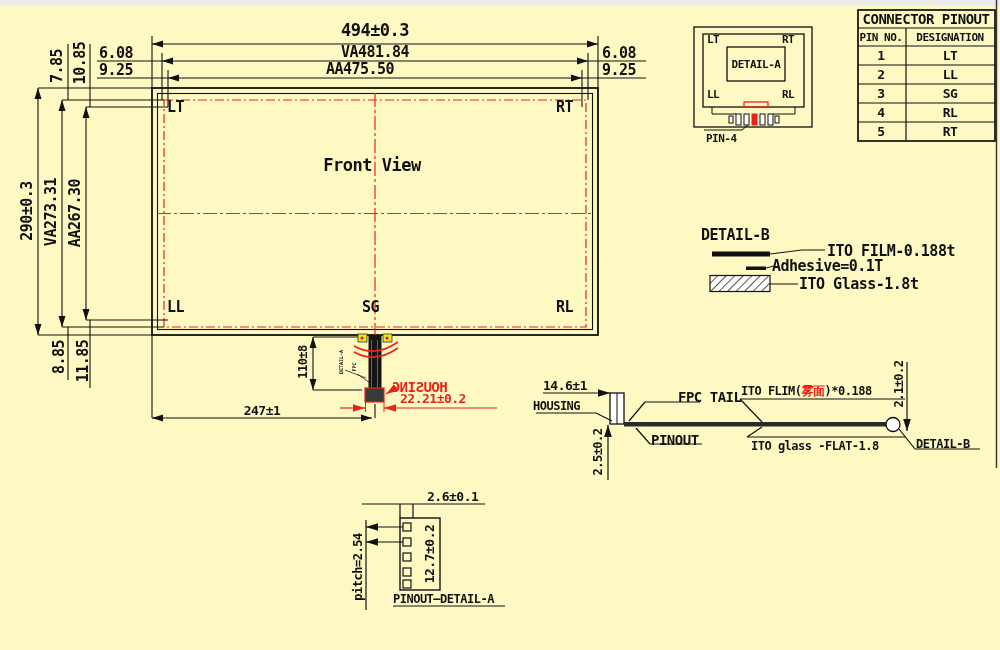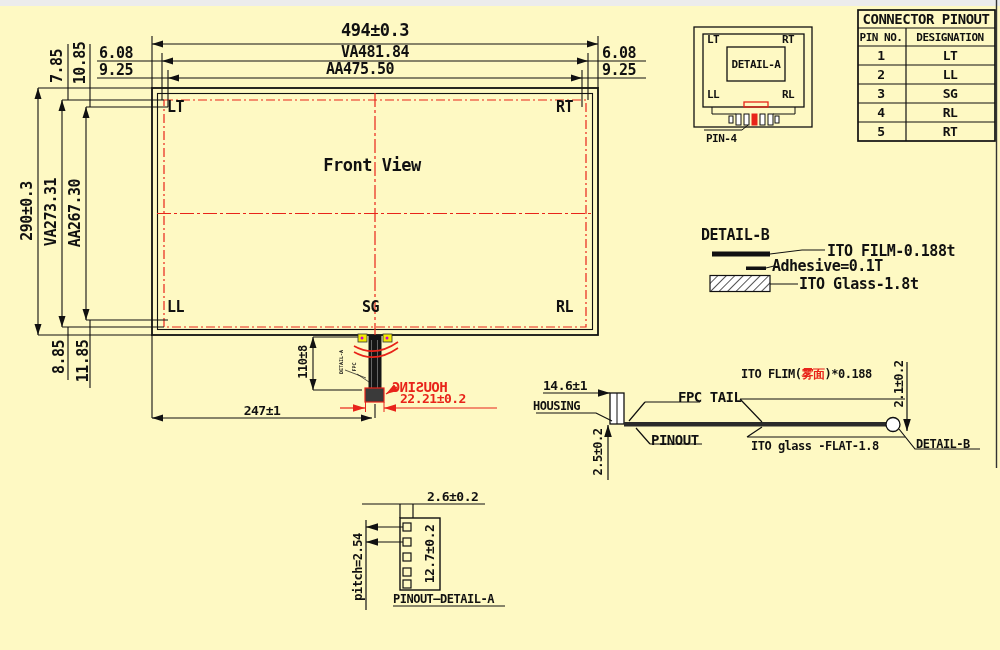--- a/index.html
+++ b/index.html
@@ -236,22 +236,22 @@
   <div class="lbl" style="left:701px;top:228px">DETAIL-B</div>
   <div class="lbl" style="left:827px;top:244px">ITO FILM-0.188t</div>
   <div class="lbl" style="left:772px;top:259px">Adhesive=0.1T</div>
   <div class="lbl" style="left:799px;top:277px">ITO Glass-1.8t</div>
 
   <div class="lbl s13" style="left:543px;top:379px">14.6±1</div>
   <div class="lbl s12" style="left:533px;top:400px">HOUSING</div>
   <div class="lbl r s12" style="left:598px;top:452px">2.5±0.2</div>
   <div class="lbl s10" style="left:678px;top:390px">FPC TAIL</div>
   <div class="lbl s10" style="left:651px;top:433px">PINOUT</div>
-  <div class="lbl s12" style="left:741px;top:368px"><span>ITO FLIM(</span><span class="red">雾面</span><span>)*0.188</span></div>
+  <div class="lbl s12" style="left:741px;top:385px"><span>ITO FLIM(</span><span class="red">雾面</span><span>)*0.188</span></div>
   <div class="lbl s12" style="left:751px;top:440px">ITO glass -FLAT-1.8</div>
   <div class="lbl r s12" style="left:899px;top:384px">2.1±0.2</div>
   <div class="lbl s12" style="left:916px;top:438px">DETAIL-B</div>
 
-  <div class="lbl s13" style="left:427px;top:490px">2.6±0.2</div>
+  <div class="lbl s13" style="left:427px;top:490px">2.6±0.1</div>
   <div class="lbl r s13" style="left:429px;top:554px">12.7±0.2</div>
   <div class="lbl r s12" style="left:358px;top:567px">pitch=2.54</div>
   <div class="lbl s12" style="left:393px;top:593px">PINOUT—DETAIL-A</div>
 </div>
 
 </body></html>

